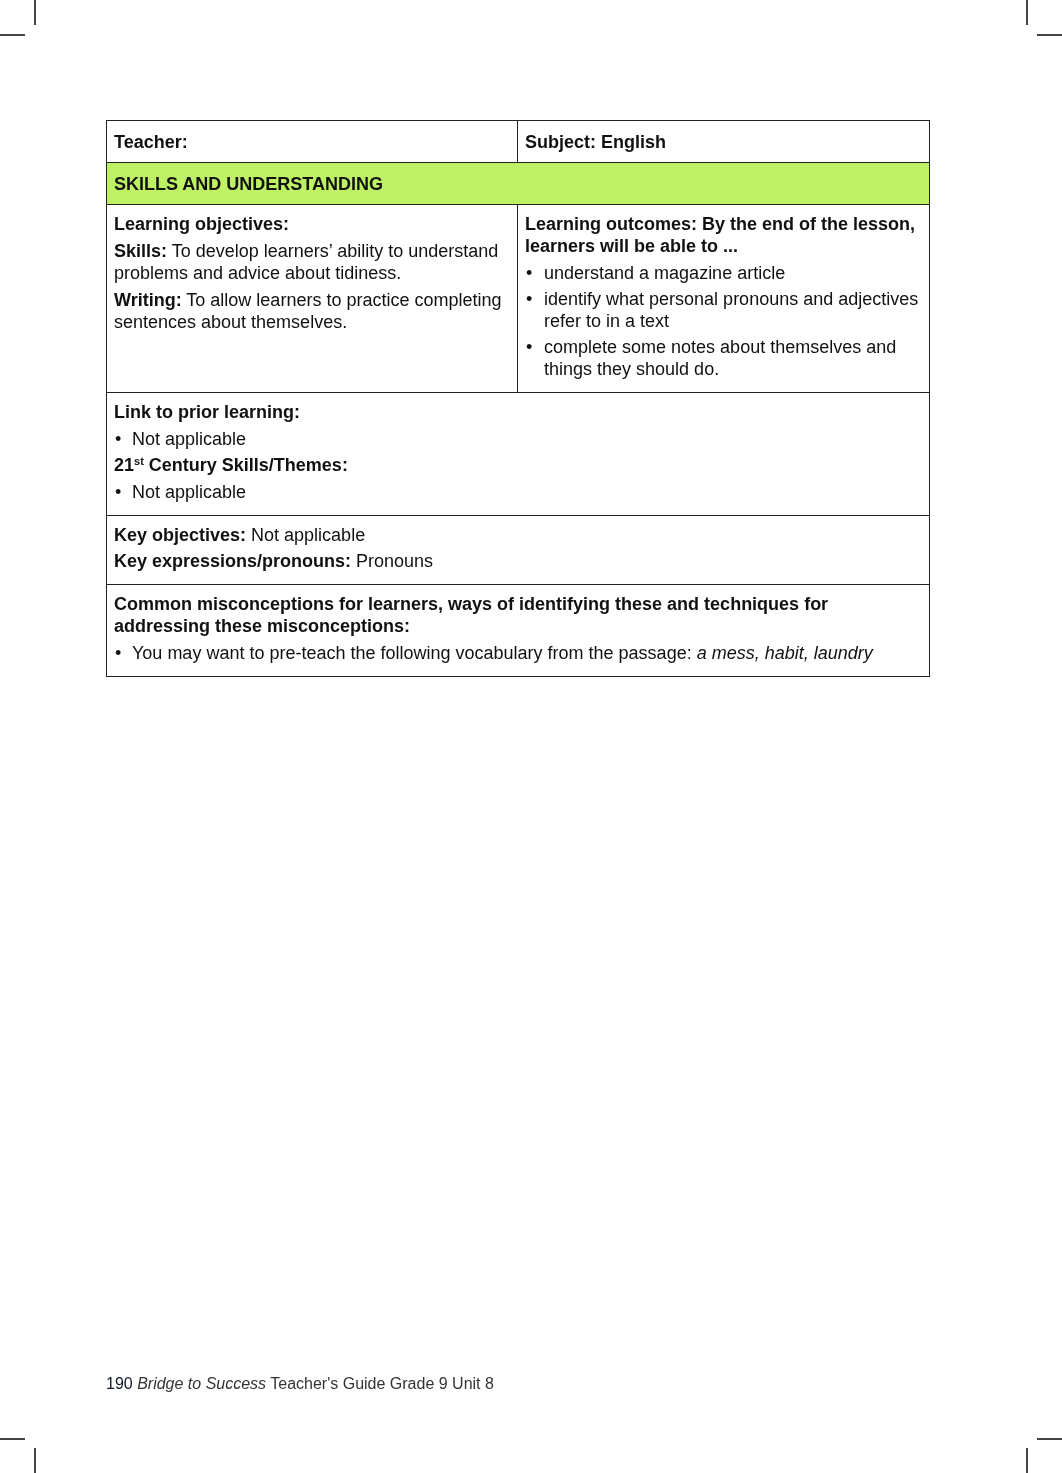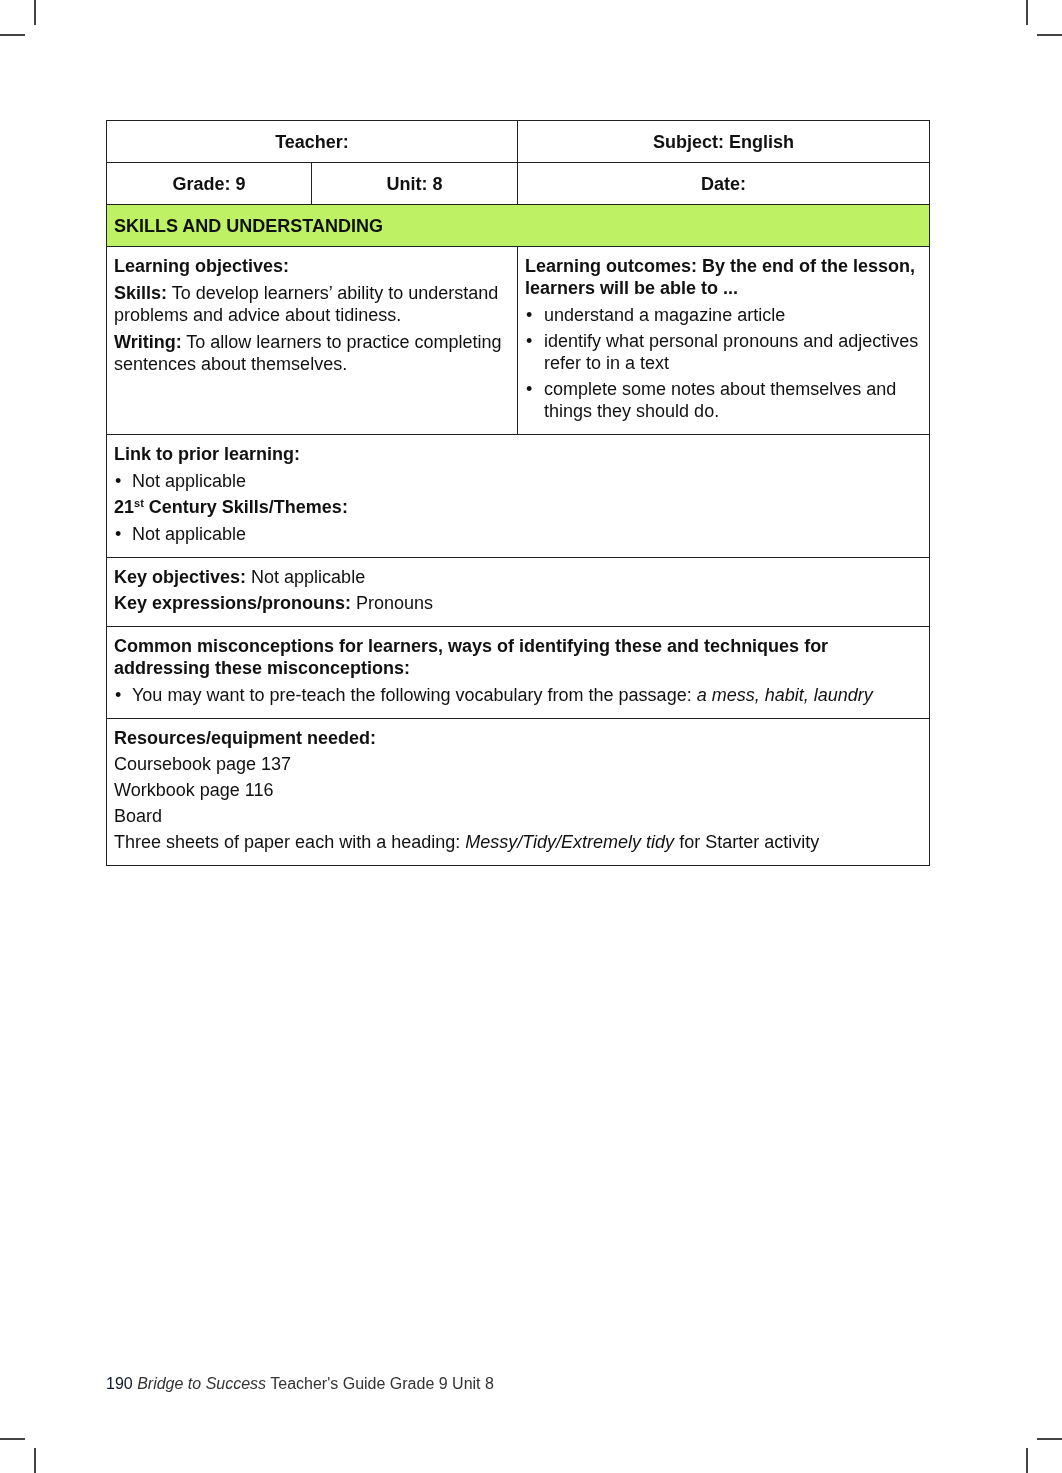--- a/index.html
+++ b/index.html
@@ -21,21 +21,21 @@
     padding: 0 7px;
     vertical-align: middle;
     font-size: 18px;
     line-height: 22px;
   }
   .title-cell {
     background: #666666; color: #fff; font-weight: bold;
     font-size: 30px !important; height: 48px;
   }
   .bold { font-weight: bold; }
-  .h42 { height: 41px; text-align: center; }
+  .h42 { height: 41px; }
   .skills-cell { background: #bef264; font-weight: bold; height: 41px; }
   .content { vertical-align: top !important; padding-top: 8px !important; padding-bottom: 8px !important; margin-top: 32px; }
   .para { margin: 0 0 5px 0; }
   ul.b { list-style: none; padding: 0; margin: 0; }
   ul.b li { position: relative; padding-left: 18px; margin-bottom: 4px; }
   ul.b li::before { content: "•"; position: absolute; left: 1px; top: 0; }
   ul.b.wide li { padding-left: 19px; }
   .line { margin: 0 0 4px 0; }
   sup { font-size: 11px; line-height: 0; vertical-align: 6px; }
   i { font-style: italic; }
@@ -61,25 +61,20 @@
 <table class="lp">
   <colgroup>
       <col style="width:205px">
       <col style="width:206px">
       <col style="width:412px">
     </colgroup>
   <tbody>
   <tr>
     <td colspan="2" class="bold h42">Teacher:</td>
     <td class="bold h42">Subject: English</td>
-  </tr>
-  <tr>
-    <td class="bold h42">Grade: 9</td>
-    <td class="bold h42">Unit: 8</td>
-    <td class="bold h42">Date:</td>
   </tr>
   <tr>
     <td colspan="3" class="skills-cell">SKILLS AND UNDERSTANDING</td>
   </tr>
   <tr style="height:186px;">
     <td colspan="2" class="content">
       <p class="para bold">Learning objectives:</p>
       <p class="para"><b>Skills:</b><span> To develop learners’ ability to understand problems and advice about tidiness.</span></p>
       <p class="para"><b>Writing:</b><span> To allow learners to practice completing sentences about themselves.</span></p>
     </td>
@@ -111,25 +106,16 @@
     </td>
   </tr>
   <tr style="height:90px;">
     <td colspan="3" class="content">
       <p class="para bold">Common misconceptions for learners, ways of identifying these and techniques for addressing these misconceptions:</p>
       <ul class="b">
         <li><span>You may want to pre-teach the following vocabulary from the passage: </span><i>a mess, habit, laundry</i></li>
       </ul>
     </td>
   </tr>
-  <tr style="height:147px;">
-    <td colspan="3" class="content">
-      <p class="line bold">Resources/equipment needed:</p>
-      <p class="line">Coursebook page 137</p>
-      <p class="line">Workbook page 116</p>
-      <p class="line">Board</p>
-      <p class="line"><span>Three sheets of paper each with a heading: </span><i>Messy/Tidy/Extremely tidy</i><span> for Starter activity</span></p>
-    </td>
-  </tr>
 </tbody>
   </table>
 
 <div class="footer"><span class="pg">190</span> <i>Bridge to Success</i><span> Teacher's Guide Grade 9 Unit 8</span></div>
 
 </body></html>

